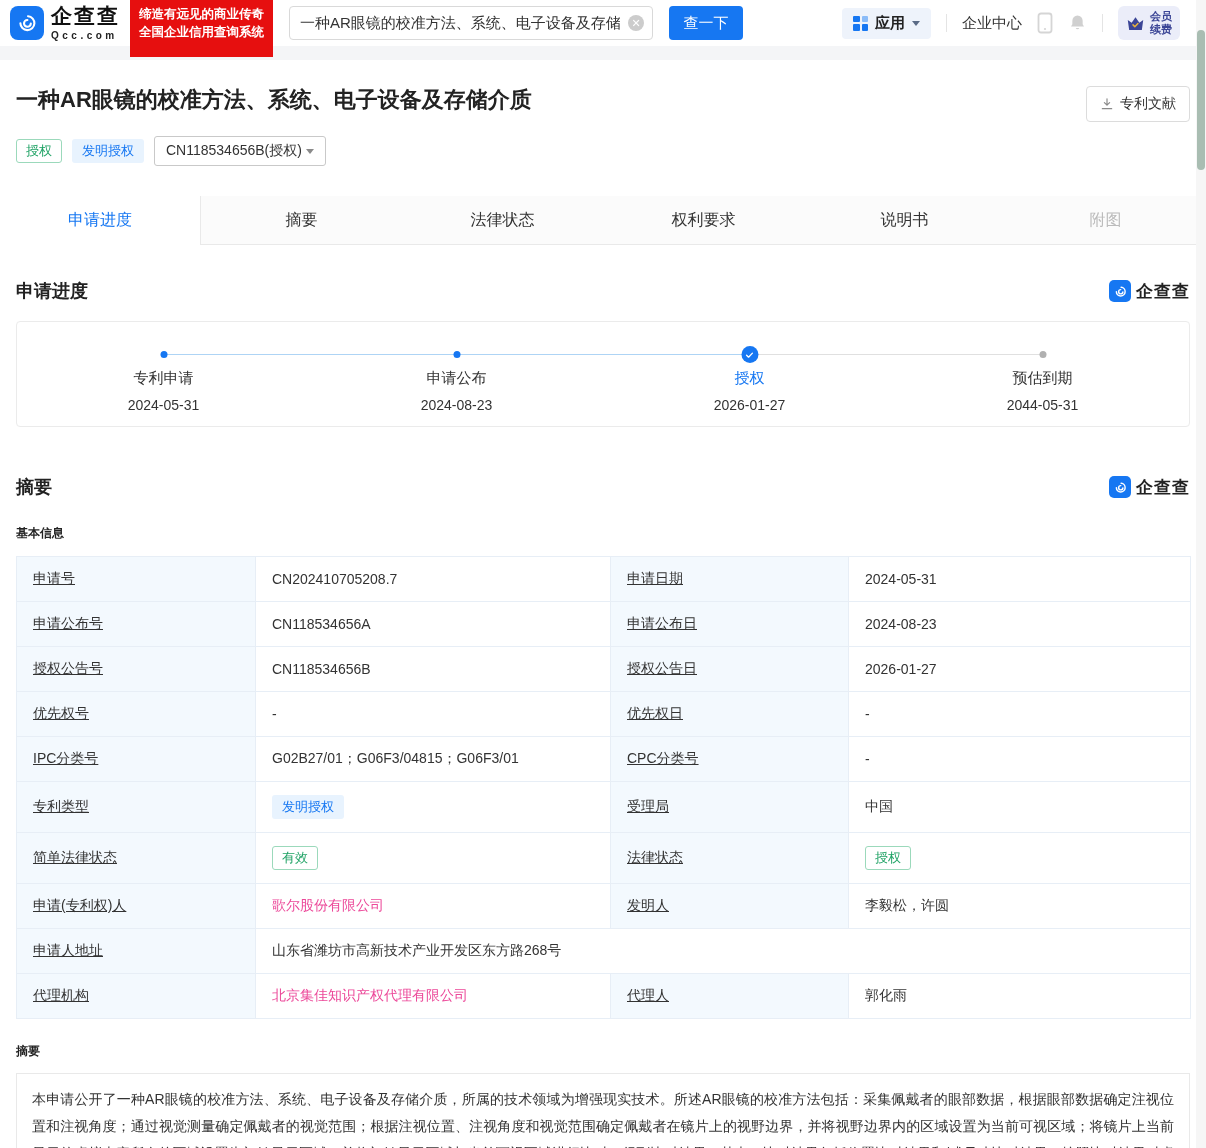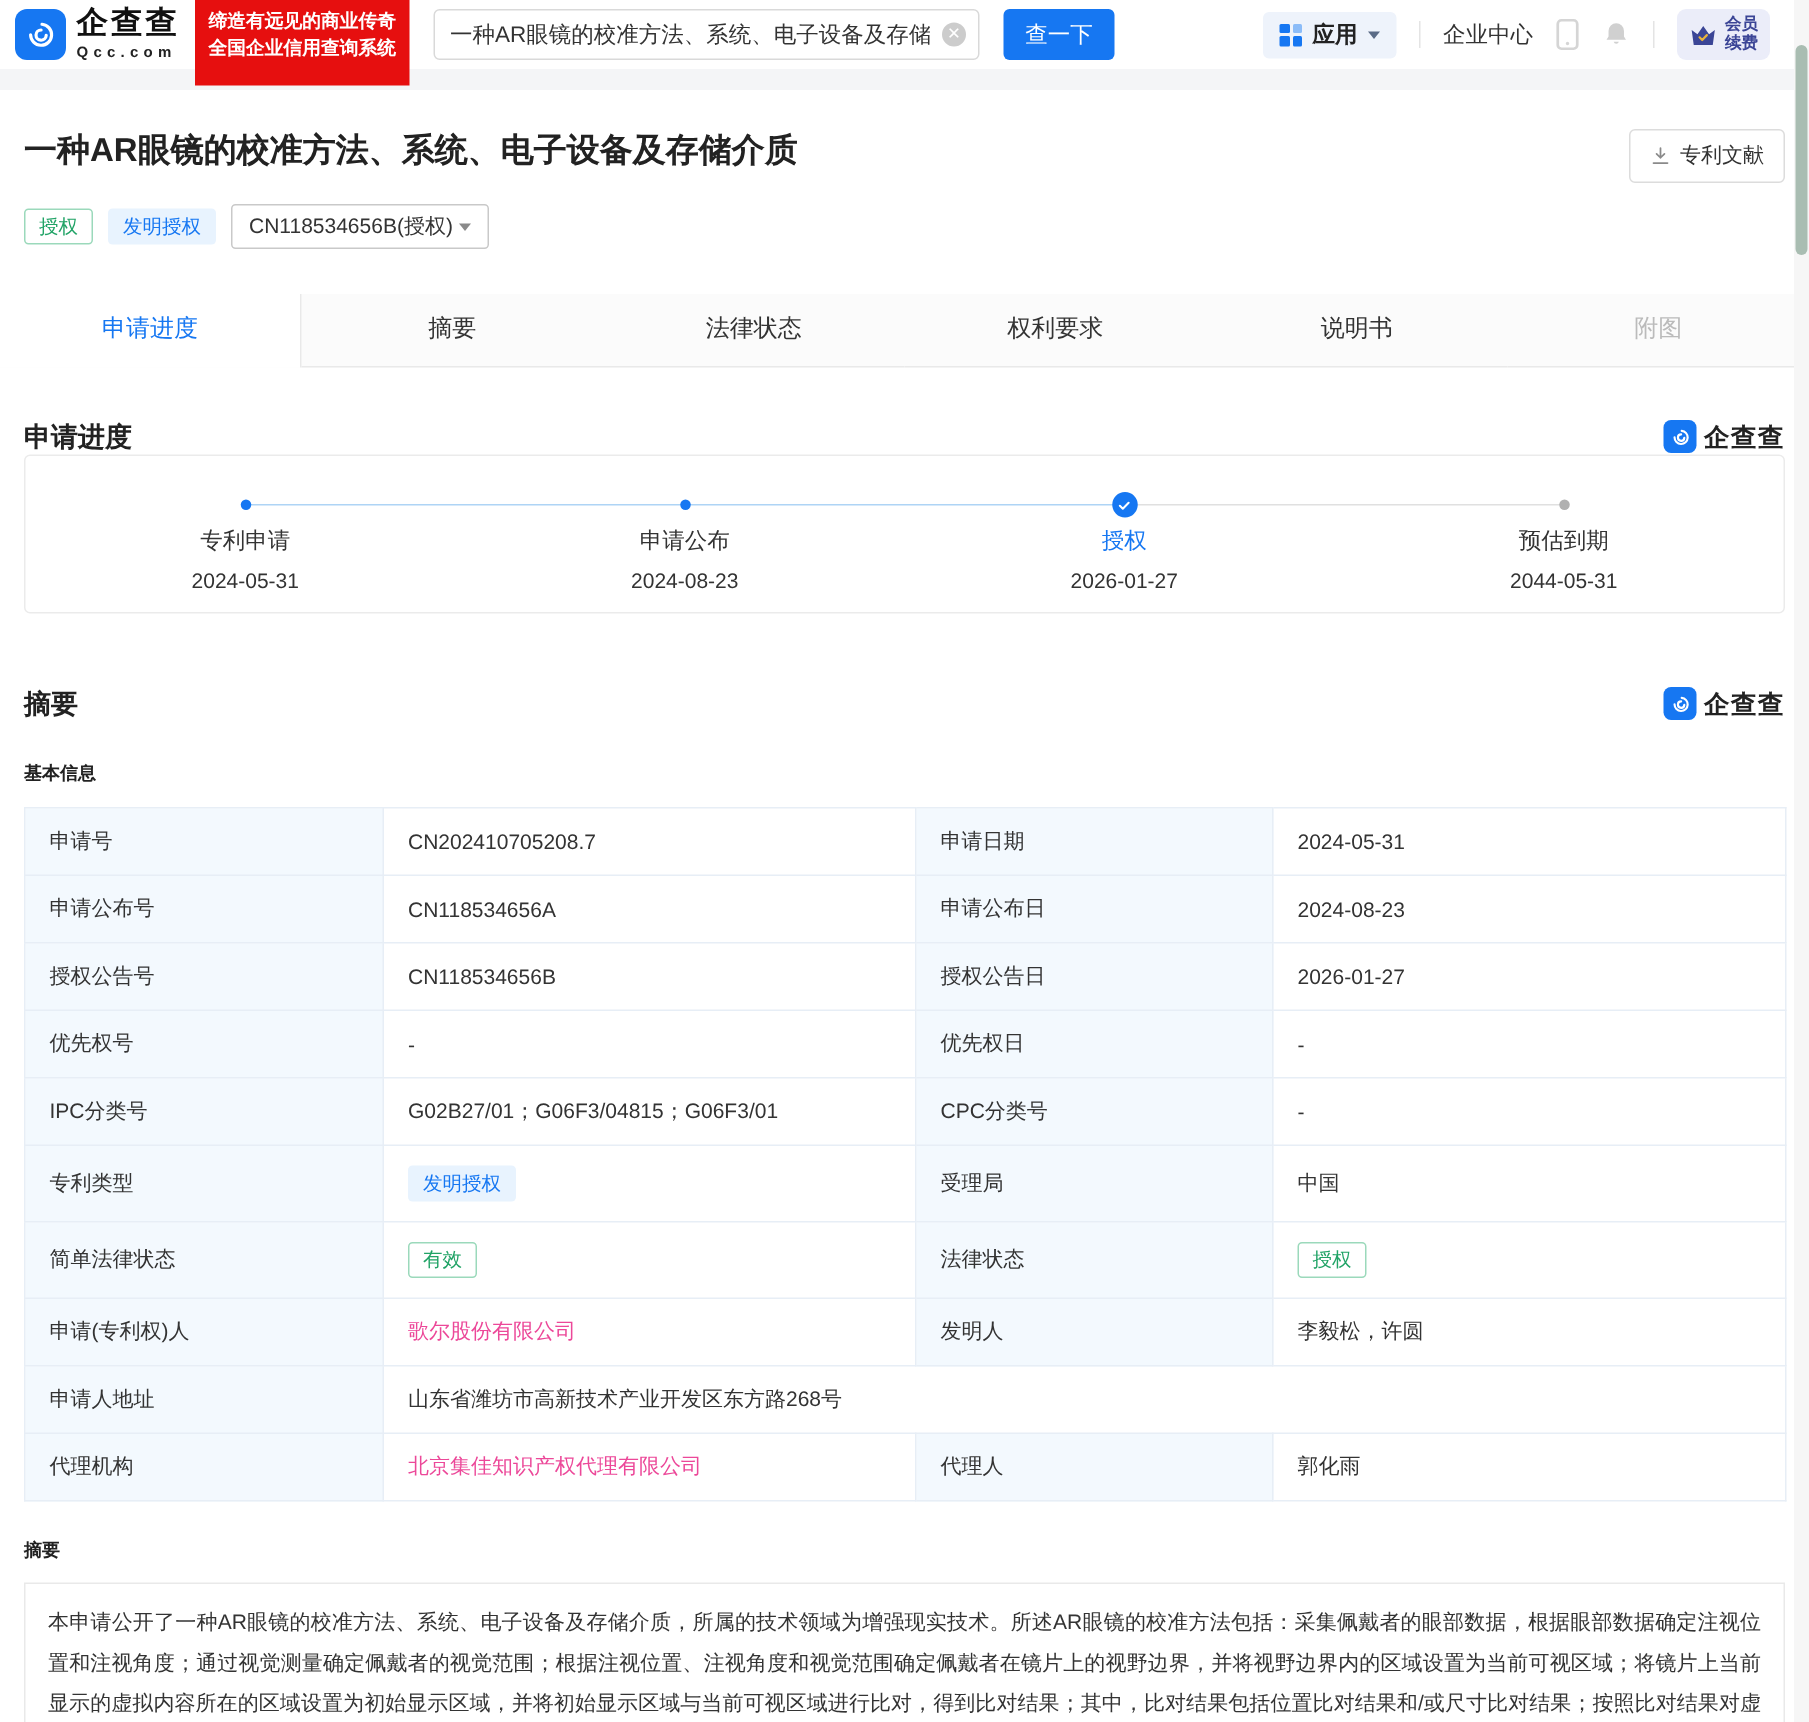--- a/index.html
+++ b/index.html
@@ -51,38 +51,38 @@
   .tab { width:201px; text-align:center; line-height:48px; font-size:16px; color:#333; cursor:pointer; border-bottom:1px solid #e9e9e9; }
   .tab.active { background:#fff; color:#1677f2; border-bottom:none; border-right:1px solid #e9e9e9; }
   .tab.disabled { color:#bbb; }
   
   .section-head { display:flex; align-items:center; justify-content:space-between; margin-top:34px; }
   .sec-title { font-size:18px; font-weight:bold; color:#222; margin:0; }
   .wm-logo { display:flex; align-items:center; gap:5px; }
   .wm-icon { width:22px; height:22px; border-radius:5px; background:#1677f2; display:flex; align-items:center; justify-content:center; }
   .wm-txt { font-size:17px; font-weight:bold; color:#222; letter-spacing:1px; }
   
-  .timeline-card { border:1px solid #ebebeb; border-radius:4px; height:106px; position:relative; }
+  .timeline-card { border:1px solid #ebebeb; border-radius:4px; margin-top:18px; height:106px; position:relative; }
   .track { position:absolute; top:32px; height:1px; }
   .track.blue { left:12.5%; width:50%; background:#aed4f5; }
   .track.gray { left:62.5%; width:25%; background:#e0e0e0; }
   .dot { position:absolute; top:29px; width:7px; height:7px; border-radius:50%; transform:translateX(-50%); }
   .dot.blue { background:#1677f2; }
   .dot.gray { background:#b0b0b0; }
   .dot-check { position:absolute; top:24px; transform:translateX(-50%); width:17px; height:17px; border-radius:50%; background:#1677f2; display:flex; align-items:center; justify-content:center; }
   .milestones { position:absolute; top:47px; left:0; right:0; display:flex; }
   .ms { width:25%; text-align:center; }
   .ms-label { font-size:15px; color:#333; }
   .ms.current .ms-label { color:#1677f2; }
   .ms-date { font-size:14px; color:#333; margin-top:9px; }
   
   .sub-head { font-size:12px; font-weight:bold; color:#222; margin-top:26px; }
   table.info { width:100%; border-collapse:collapse; margin-top:14px; table-layout:fixed; font-size:14px; }
   table.info td { border:1px solid #e7eef6; padding:13px 16px; color:#333; }
-  table.info td.lbl { background:#f3f9fe; }
+  table.info td.lbl { background:#f3f9fe;text-decoration:underline; }
   table.info td.val a { color:#ec4899; text-decoration:none; cursor:pointer; }
   .tbl-tag-green { display:inline-block; color:#21a366; border:1px solid #9bd9bb; border-radius:3px; padding:2px 9px; font-size:13px; background:#fff; }
   .tbl-tag-blue { display:inline-block; color:#1677f2; background:#e8f3fe; border-radius:3px; padding:3px 10px; font-size:13px; }
   
   .abstract-box { border:1px solid #e9e9e9; margin-top:13px; padding:12px 15px; font-size:14px; line-height:27px; text-align:justify; color:#333; }
 </style>
 </head>
 <body>
 
 <div class="topbar">

